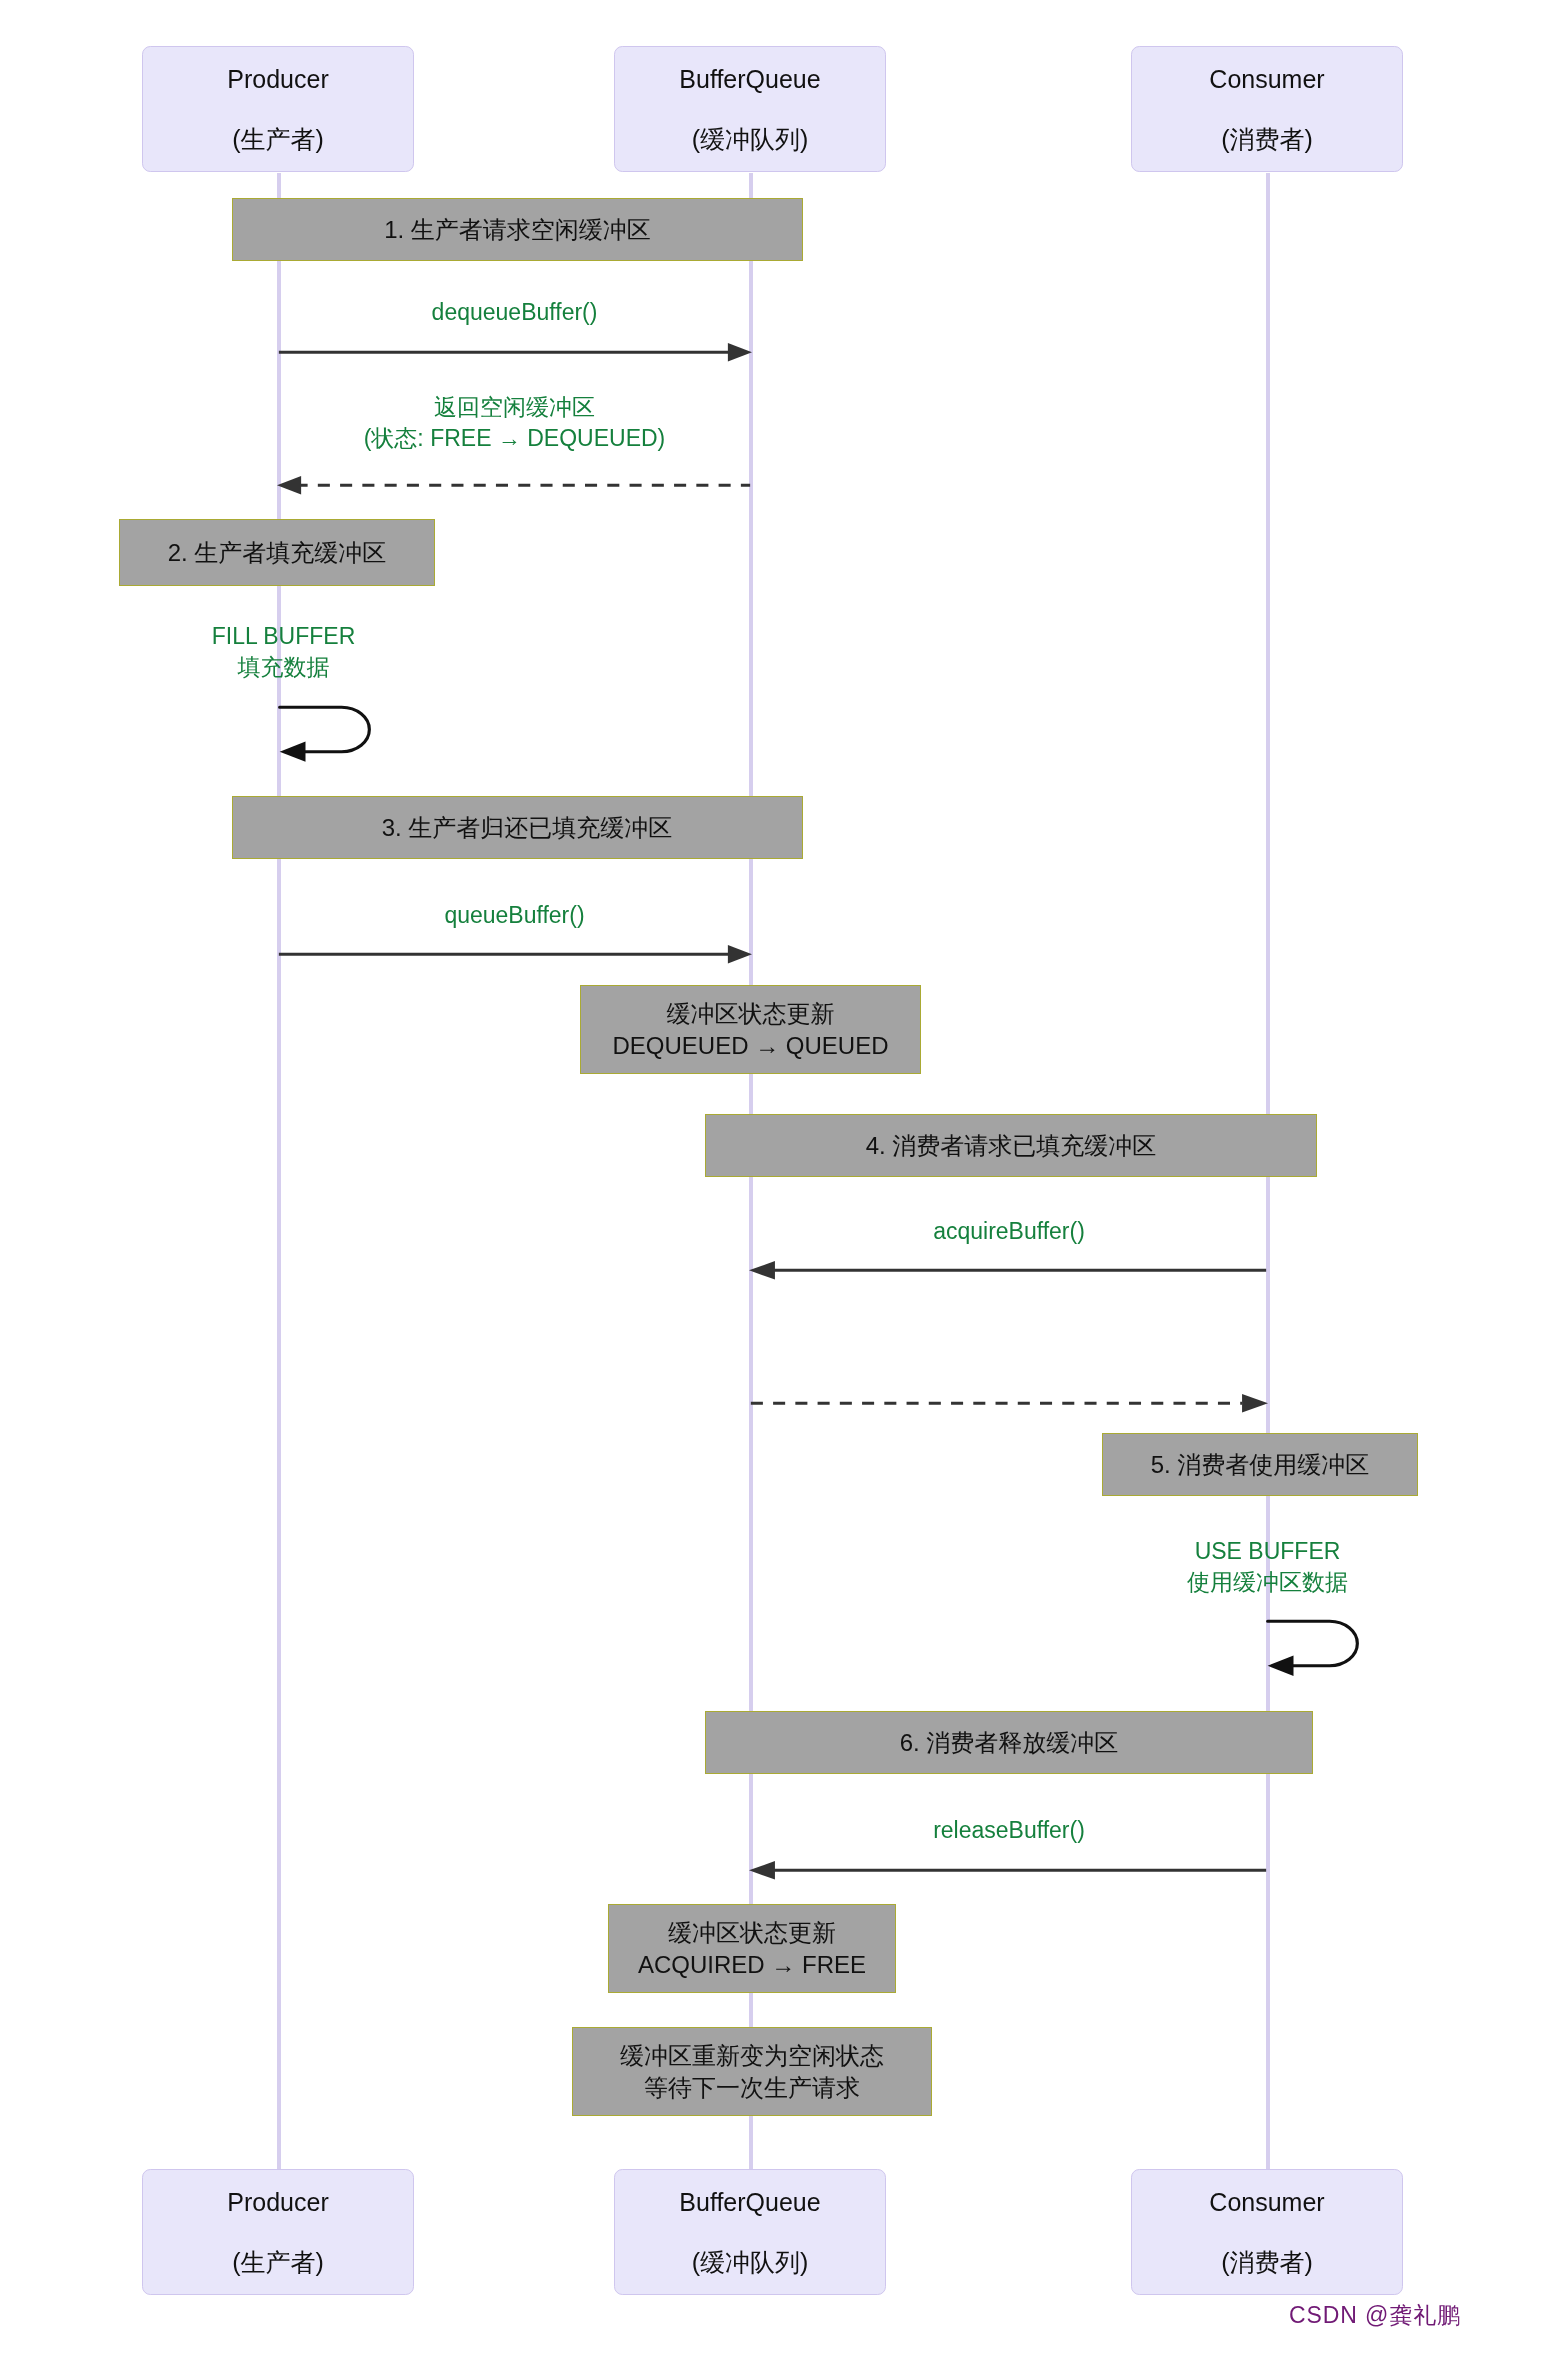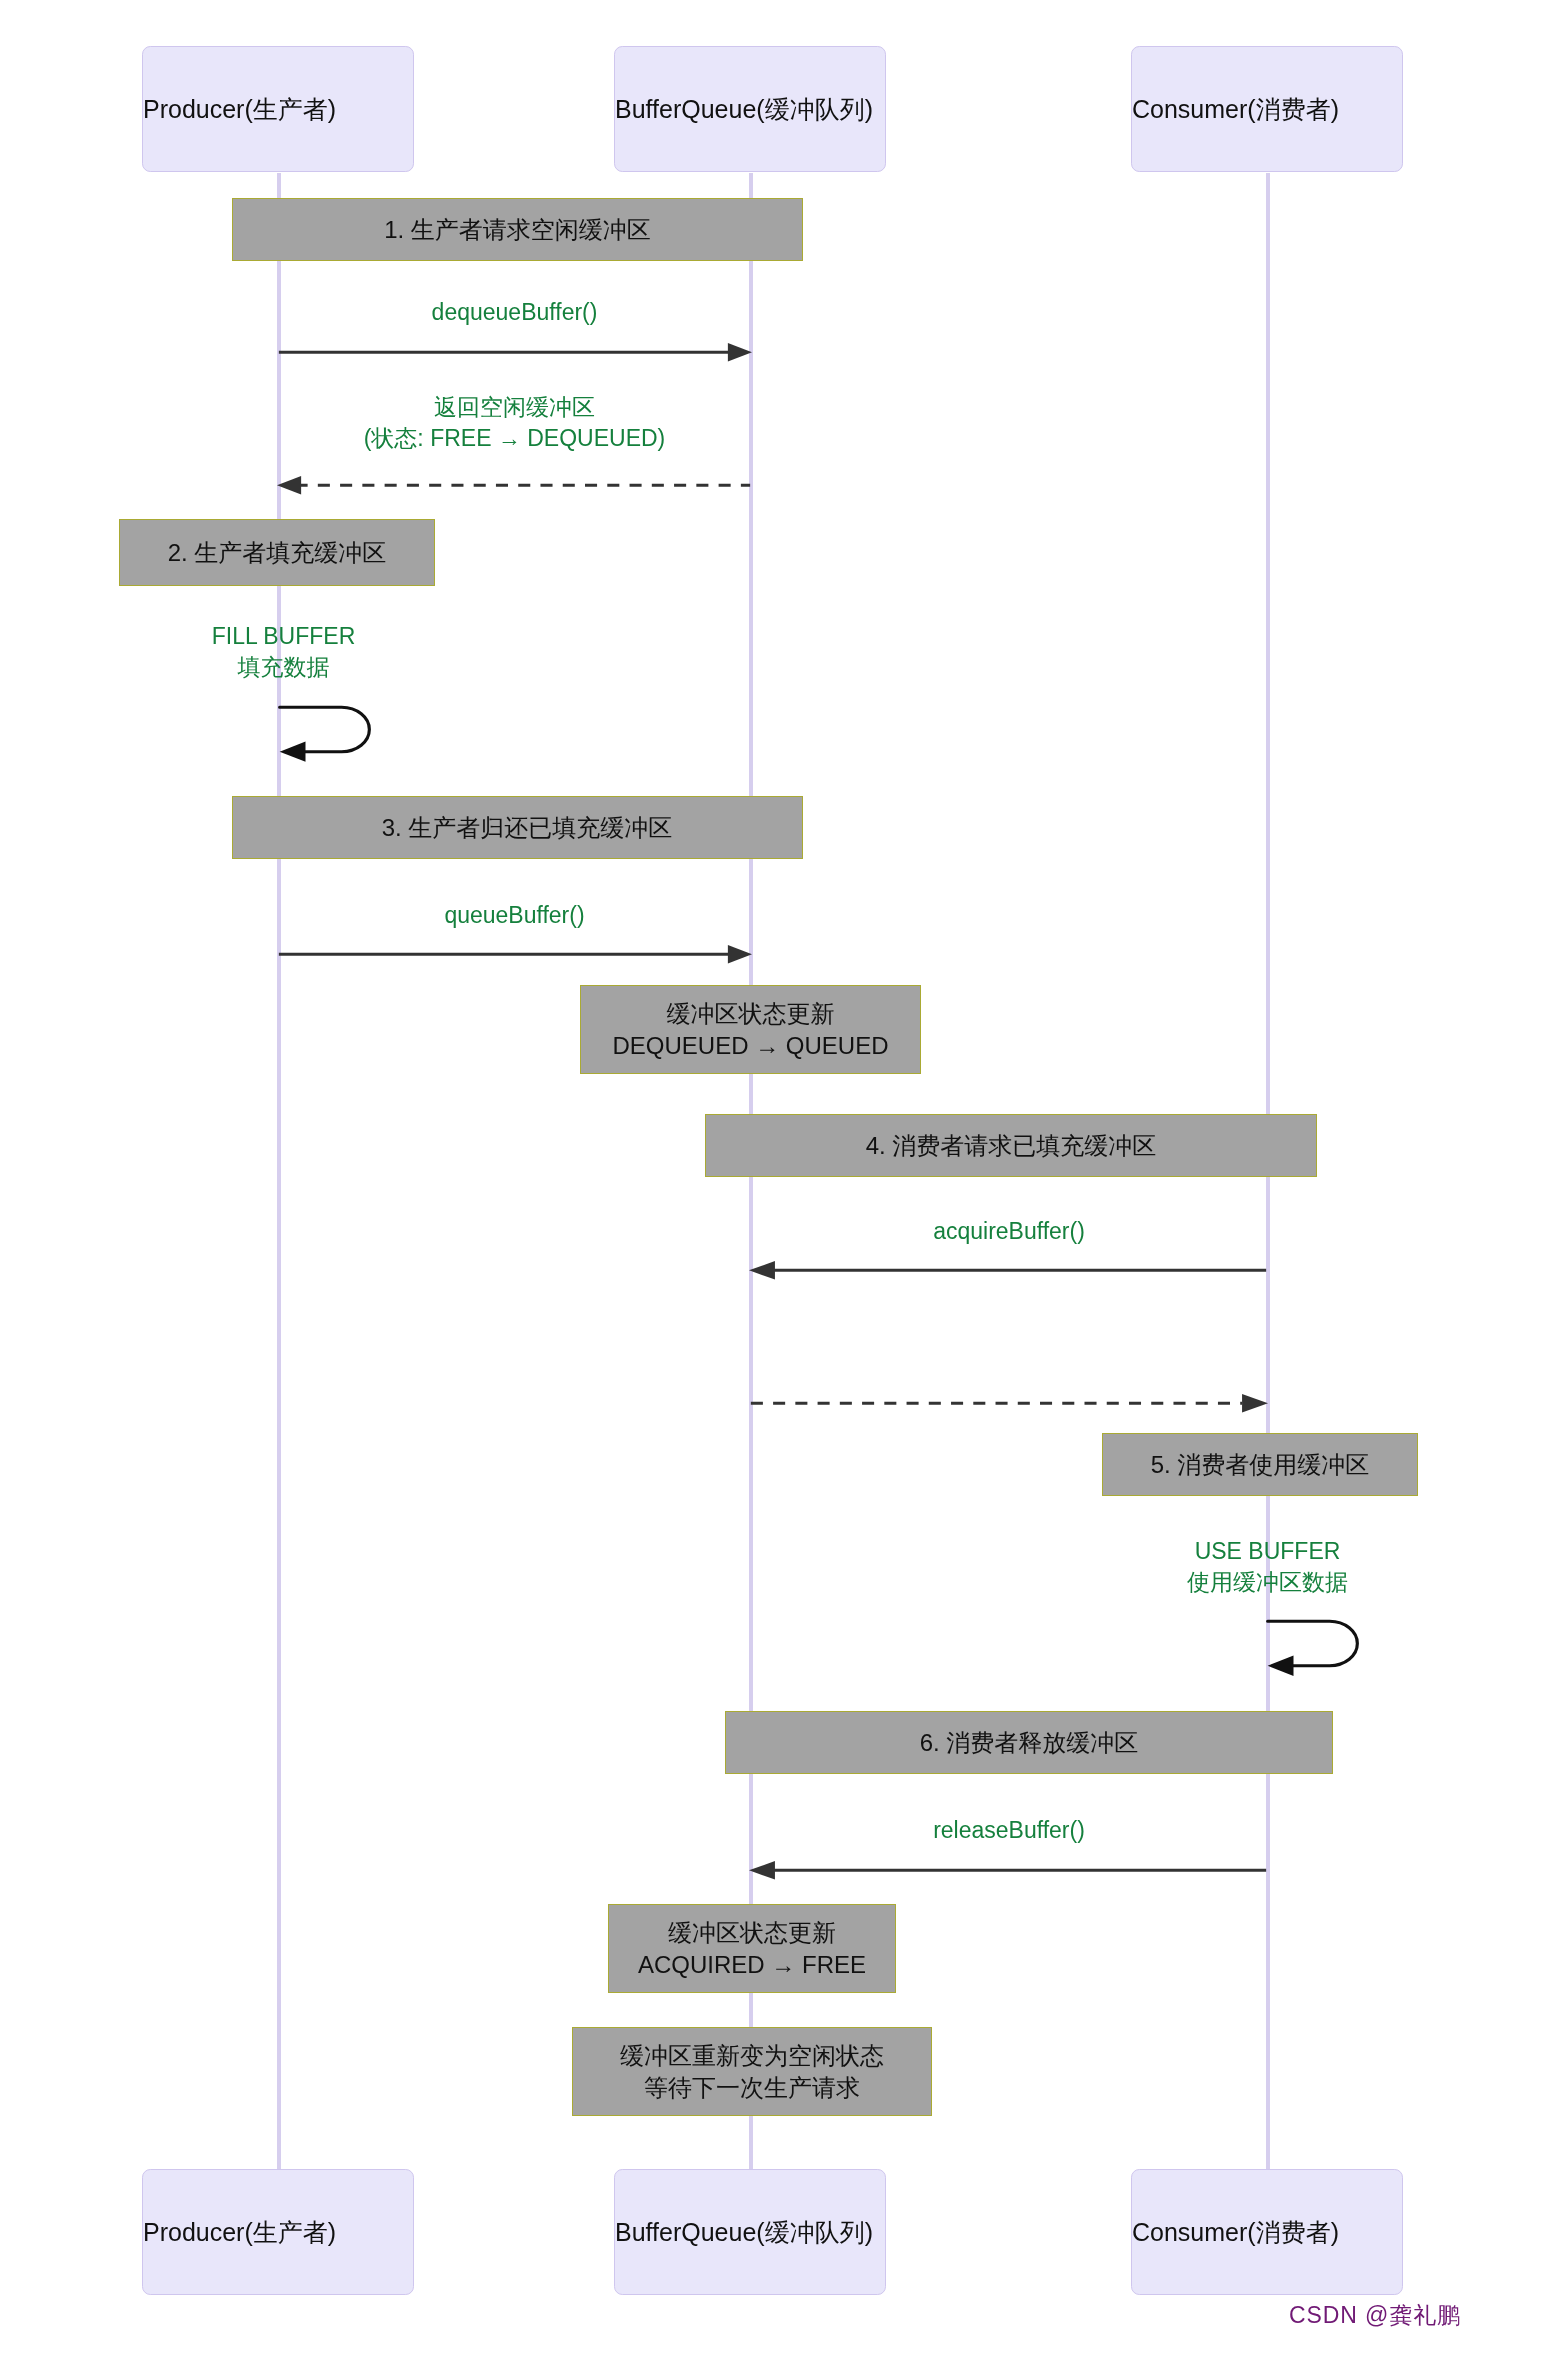--- a/index.html
+++ b/index.html
@@ -15,28 +15,29 @@
     overflow:hidden;
   }
   
   .participant{
     position:absolute;
     box-sizing:border-box;
     background:#E8E6FA;
     border:1.5px solid #CFC6EE;
     border-radius:8.3px;
     display:flex;
-    flex-direction:row;
+    flex-direction:column;
     align-items:center;
-    justify-content:flex-start;
+    justify-content:center;
     line-height:1.30;
     color:#111111;
     font-size:25px;
     text-align:center;
     z-index:6;
+    gap:27px;
   }
   .participant .pname{display:block;}
   .participant .psub{display:block;}
 
   
   .lifeline{
     position:absolute;
     width:3.7px;
     background:#D6CEEE;
     z-index:1;
@@ -186,21 +187,21 @@
 
   <div class="msg-label" style="left:1133px; top:1536px; width:269px;">
     <span>USE BUFFER</span>
     <span class="l2">使用缓冲区数据</span>
   </div>
   <svg class="arrow-svg" style="left:1263px; top:1612px;" width="111" height="63" viewBox="0 0 120 68">
     <path d="M5,10 L72,10 A30,24 0 0 1 72,58 L30,58" fill="none" stroke="#111111" stroke-width="3.4" stroke-linecap="round"></path>
     <polygon points="5,58 33,47 33,69" fill="#111111"></polygon>
   </svg>
 
-  <div class="note" style="left:705px; top:1711px; width:608px; height:63px;margin-left:20px;">
+  <div class="note" style="left:705px; top:1711px; width:608px; height:63px;">
     <span>6. 消费者释放缓冲区</span>
   </div>
 
   <div class="msg-label" style="left:751px; top:1815px; width:516px;">
     <span>releaseBuffer()</span>
   </div>
   <svg class="arrow-svg" style="left:749px; top:1861px;" width="519" height="18.6" viewBox="0 0 560 20">
     <line x1="26" y1="10" x2="558" y2="10" stroke="#333333" stroke-width="3.4"></line>
     <polygon points="0,10 28,0 28,20" fill="#333333"></polygon>
   </svg>

